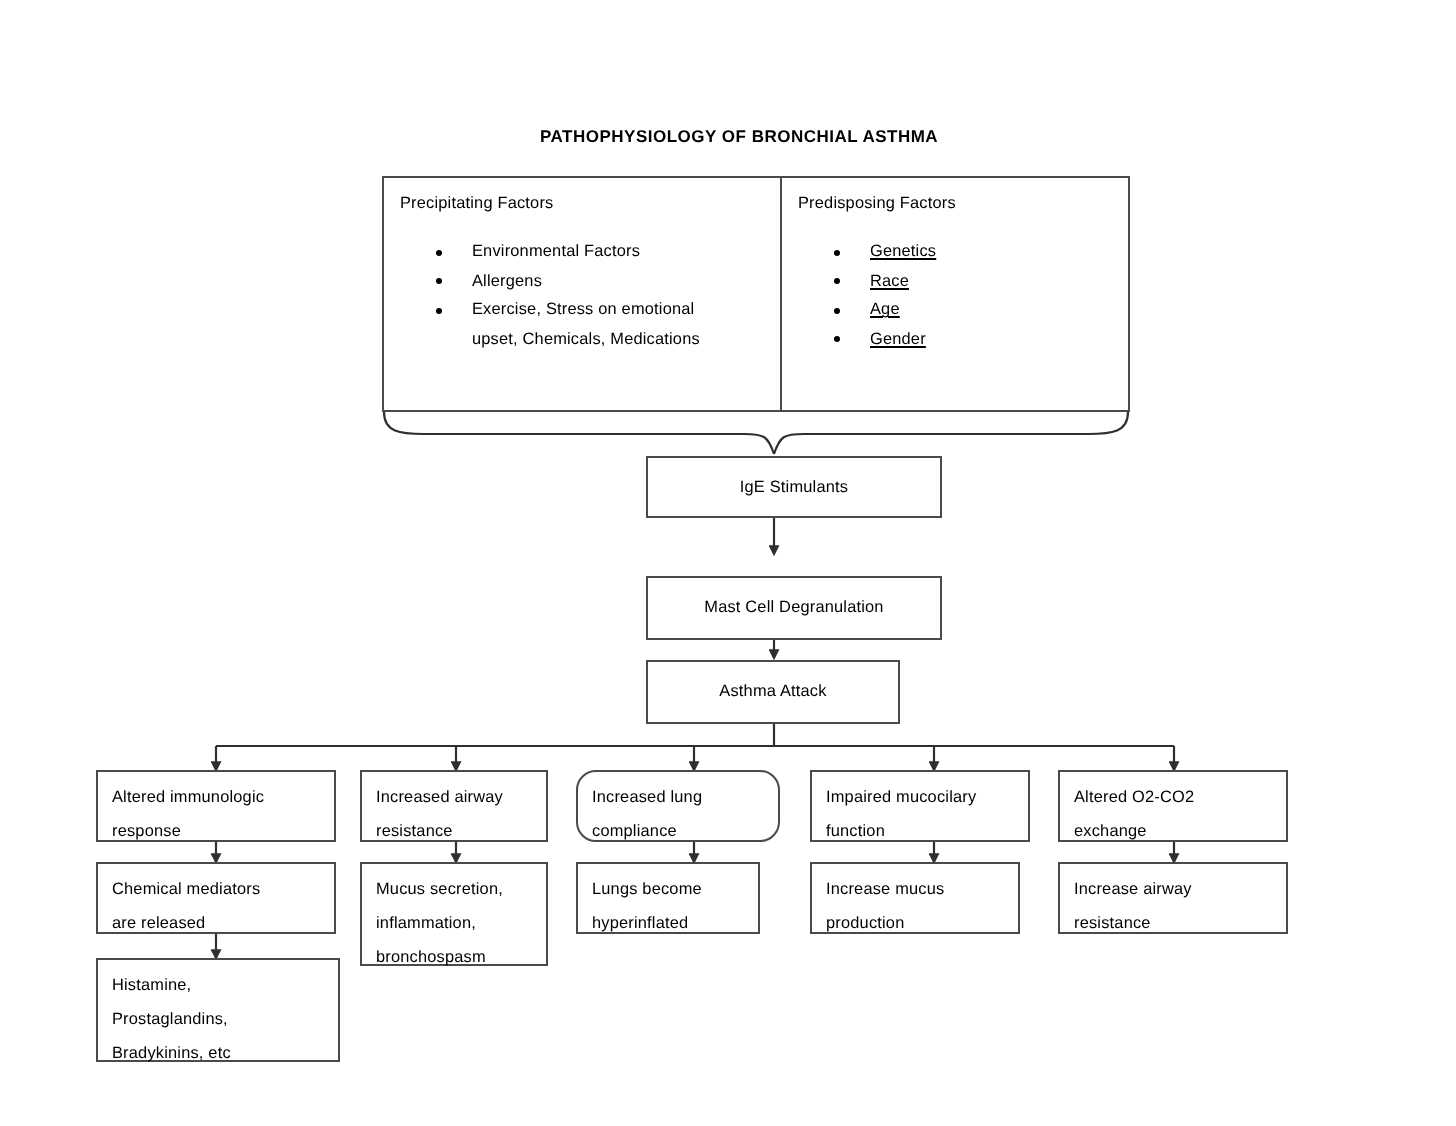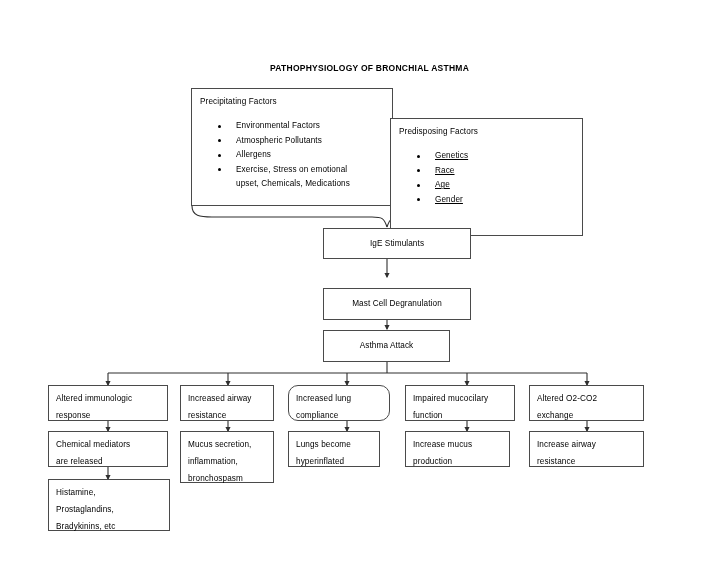--- a/index.html
+++ b/index.html
@@ -133,34 +133,30 @@
 
   <div class="node" style="left:191px; top:88px; width:202px; height:118px;">
     <div class="panel-heading" style="left:8px; top:8px;">Precipitating Factors</div>
     <ul class="bullets" style="left:22px; top:30px; width:148px;">
       <li>
         <span class="dot"></span>
         <span class="txt">Environmental Factors</span>
       </li>
       <li>
         <span class="dot"></span>
-        <span class="txt">Atmospheric Pollutants</span>
-      </li>
-      <li>
-        <span class="dot"></span>
         <span class="txt">Allergens</span>
       </li>
       <li>
         <span class="dot"></span>
         <span class="txt">Exercise, Stress on emotional upset, Chemicals, Medications</span>
       </li>
     </ul>
   </div>
 
-  <div class="node" style="left:390px; top:88px; width:193px; height:118px;margin-top:30px;">
+  <div class="node" style="left:390px; top:88px; width:175px; height:118px;">
     <div class="panel-heading" style="left:8px; top:8px;">Predisposing Factors</div>
     <ul class="bullets" style="left:22px; top:30px; width:150px;text-decoration:underline;">
       <li>
         <span class="dot"></span>
         <span class="txt">Genetics</span>
       </li>
       <li>
         <span class="dot"></span>
         <span class="txt">Race</span>
       </li>

